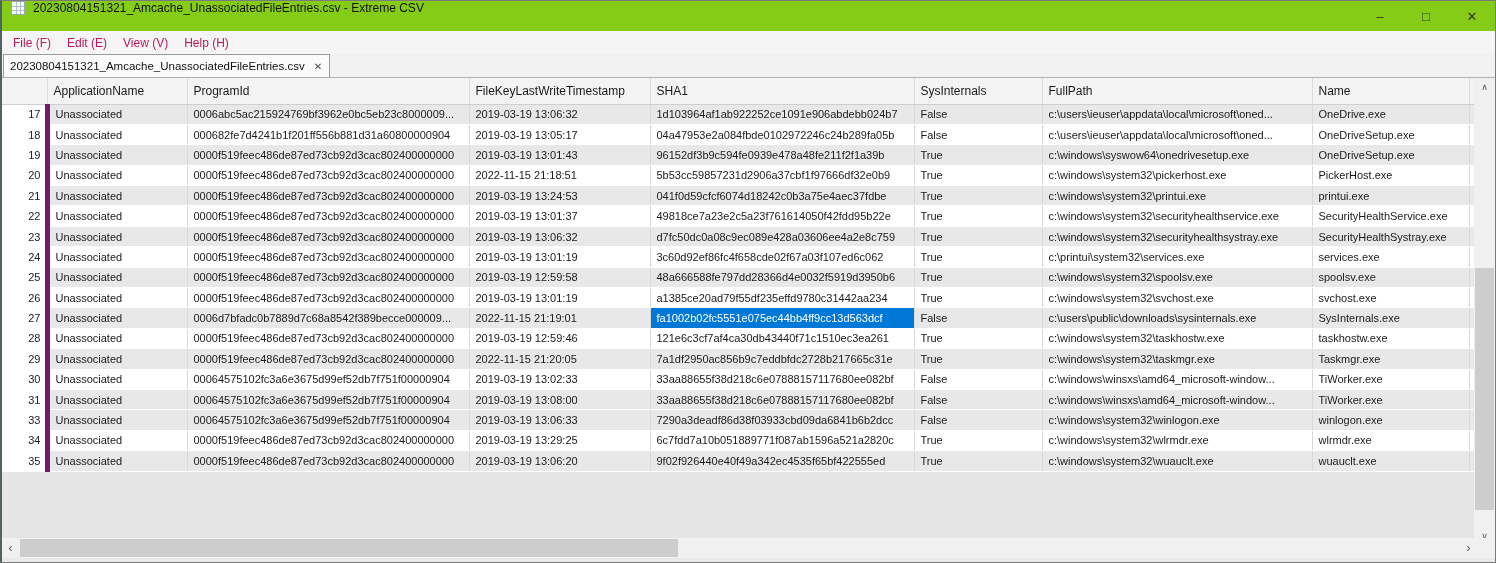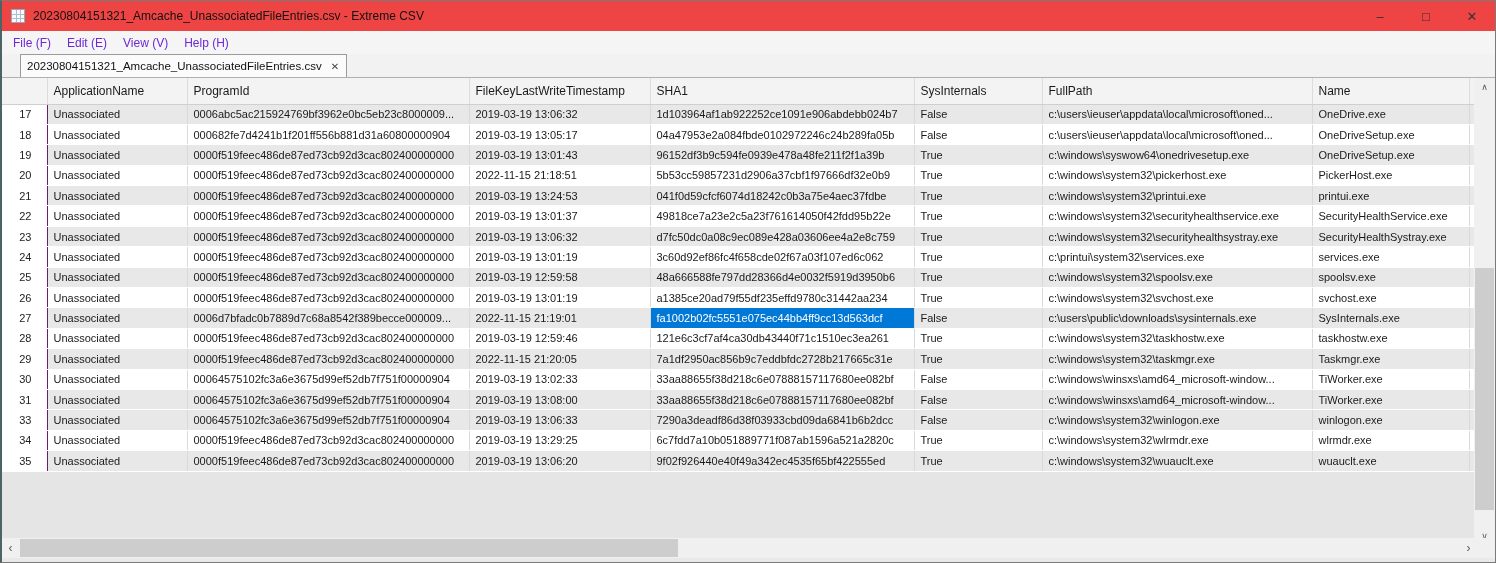--- a/index.html
+++ b/index.html
@@ -3,56 +3,56 @@
 <meta charset="utf-8">
 <style>
   * { margin:0; padding:0; box-sizing:border-box; }
   html,body { background:#d0d0d0; font-family:"Liberation Sans", sans-serif; }
   #window {
     position:relative; width:1496px; height:563px; background:#ffffff;
     border:1px solid #7a7a7a; border-left:2px solid #4d6464; overflow:hidden;
     display:flex; flex-direction:column;
   }
   
-  .titlebar { height:30px; background:#ef4444; display:flex; align-items:center; flex:0 0 auto; }
+  .titlebar { height:30px; background:#84cc16; display:flex; flex:0 0 auto; }
   .app-icon { width:14px; height:14px; margin:0 8px 0 9px; border:1px solid #9aa7b4;
     background:
       linear-gradient(#aebecb,#aebecb) 0 4px / 100% 1px no-repeat,
       linear-gradient(#aebecb,#aebecb) 0 8px / 100% 1px no-repeat,
       linear-gradient(90deg,#aebecb,#aebecb) 4px 0 / 1px 100% no-repeat,
       linear-gradient(90deg,#aebecb,#aebecb) 8px 0 / 1px 100% no-repeat,
       #f6fbff; }
   .title-text { font-size:12px; color:#111; white-space:nowrap; }
   .win-controls { margin-left:auto; display:flex; height:100%; }
   .win-btn { width:46px; height:100%; display:flex; align-items:center; justify-content:center;
     font-size:13px; color:#333; }
   
   .menubar { height:23px; background:#f5f5f5; display:flex; align-items:center;
     padding-left:3px; flex:0 0 auto; }
-  .menu-item { font-size:12px; color:#6d28d9; padding:3px 8px; }
+  .menu-item { font-size:12px; color:#be185d; padding:3px 8px; }
   
   .tabstrip { height:24px; background:#f2f2f2; border-bottom:1px solid #b0b0b0;
     display:flex; align-items:flex-end; flex:0 0 auto; }
   .tab { height:23px; background:#fbfbfb; border:1px solid #9b9b9b; border-bottom:none;
     display:flex; align-items:center; padding:0 7px 0 6px; font-size:11.5px; color:#111;
-    white-space:nowrap; margin-left:18px; }
+    white-space:nowrap; margin-left:1px; }
   .tab-close { margin-left:9px; font-size:10px; color:#444; }
   
   .content { position:relative; flex:1 1 auto; background:#a5a5a5; overflow:hidden; }
   .gridpane { position:absolute; left:0; top:0; width:1475px; height:462px; overflow:hidden; background:#e5e5e5; }
   table.grid { border-collapse:collapse; table-layout:fixed; width:1475px; background:transparent; }
   table.grid th { height:26px; background:#f3f3f3; font-weight:normal; font-size:12px; color:#1a1a1a;
     text-align:left; padding:0 4px 0 6px; border-right:1px solid #dcdcdc; border-bottom:1px solid #cfcfcf;
     white-space:nowrap; overflow:hidden; }
   table.grid td { height:20.4px; font-size:11px; color:#1a1a1a; padding:0 4px 0 6px;
     background:#ffffff; border-right:1px solid #d9d9d9; border-bottom:1px solid #ffffff;
     white-space:nowrap; overflow:hidden; }
   table.grid tr.stripe td { background:#e8e8e8; }
-  table.grid td.rownum { text-align:center; background:#ffffff !important;
-    border-right:1px solid #701a75; color:#222; }
+  table.grid td.rownum { text-align:right; background:#ffffff !important;
+    border-right:5px solid #701a75; color:#222; }
   table.grid td.void { background:#a5a5a5 !important; border-right:1px solid #a5a5a5; border-bottom:none; }
   table.grid td.selected { background:#0078d7 !important; color:#ffffff; }
   table.grid td.filler { border-right:none; padding:0; }
   
   .vscroll { position:absolute; right:0; top:0; width:21px; height:466px; background:#f0f0f0; }
   .vscroll .arrow { position:absolute; left:0; width:21px; height:17px; display:flex;
     align-items:center; justify-content:center; font-size:9px; color:#5a5a5a; }
   .vscroll .arrow.up { top:0; }
   .vscroll .arrow.down { bottom:0; }
   .vscroll .thumb { position:absolute; left:1px; width:19px; top:190px; height:242px; background:#cdcdcd; }

